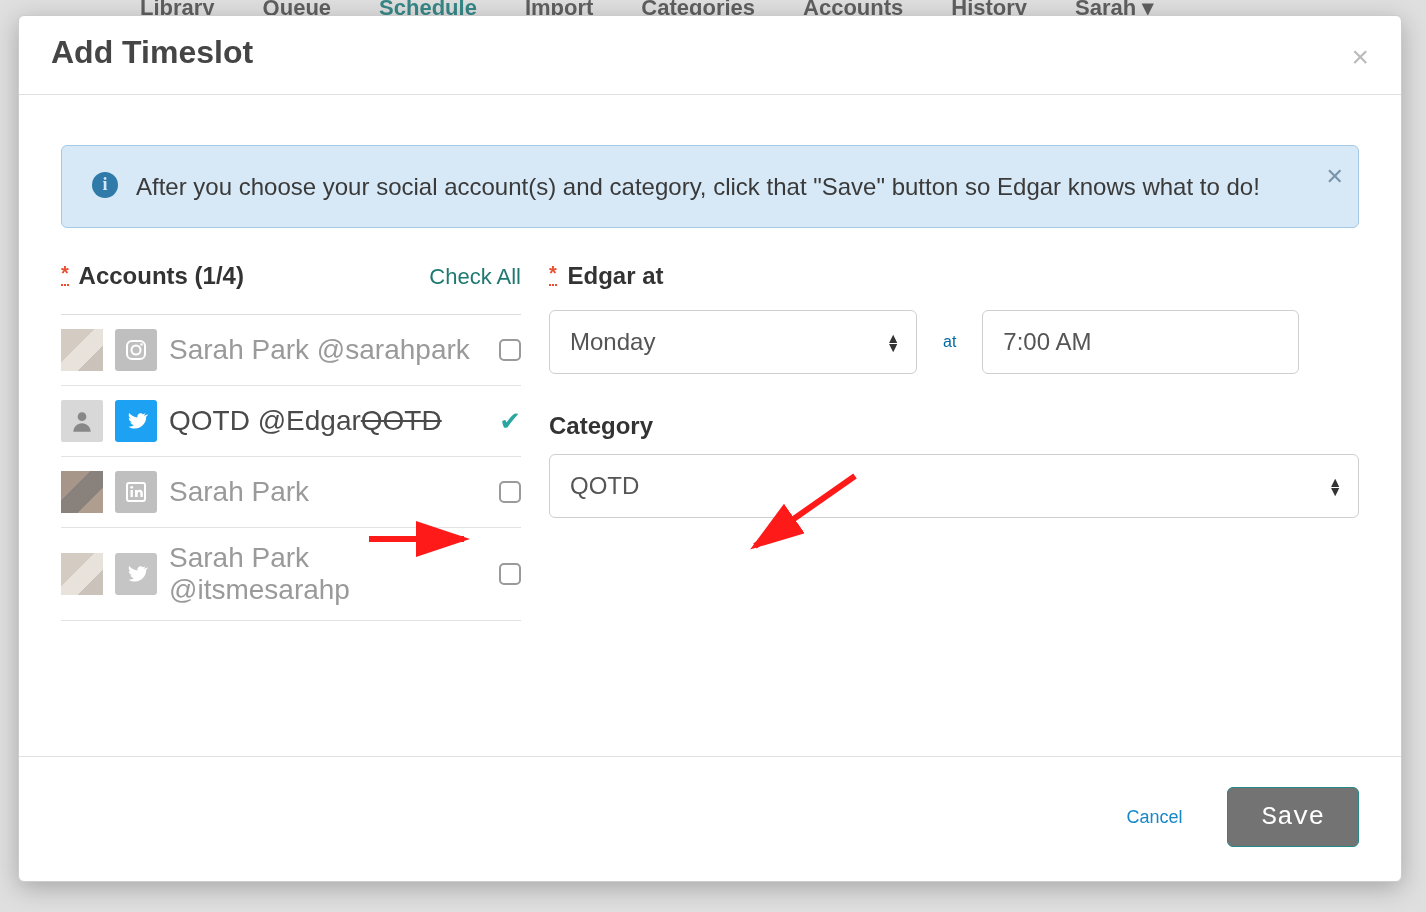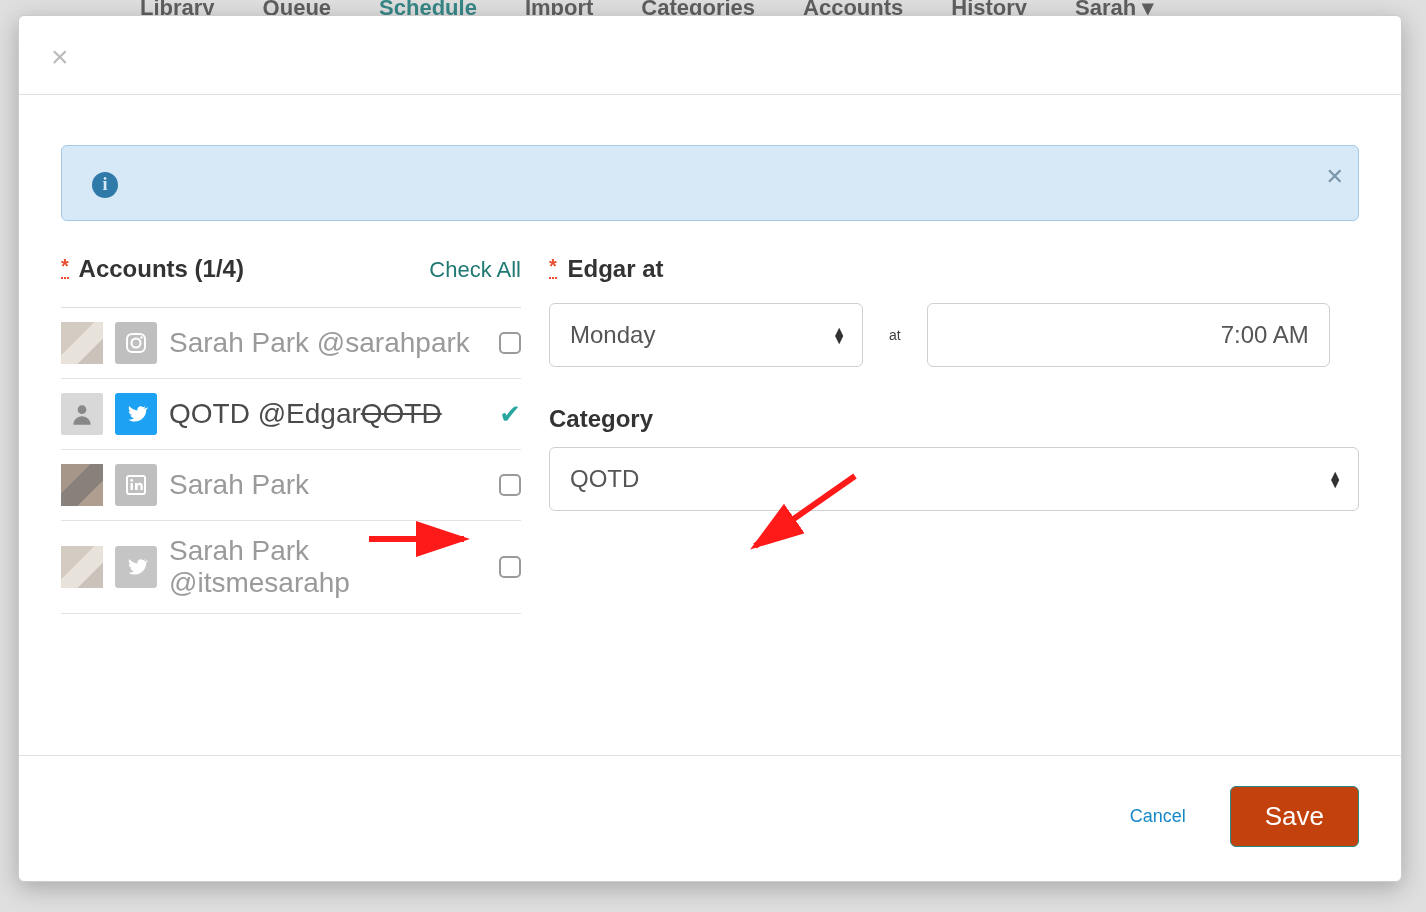--- a/index.html
+++ b/index.html
@@ -211,23 +211,23 @@
     height: 64px;
     font-size: 24px;
     color: #555;
     display: flex;
     align-items: center;
     padding: 0 20px;
     position: relative;
     cursor: pointer;
     background: #fff;
   }
-  .select-box { width: 314px; }
-  .time-box { width: 403px; justify-content: flex-end; }
-  .at-label { font-size: 14px; color: #404040; }
+  .select-box { width: 368px; }
+  .time-box { width: 317px; }
+  .at-label { font-size: 16px; color: #0369a1; }
   .updown-caret {
     position: absolute;
     right: 16px;
     top: 50%;
     transform: translateY(-50%);
     font-size: 14px;
     color: #333;
     line-height: 0.6;
   }
   .category-select {
@@ -251,27 +251,28 @@
     justify-content: flex-end;
     align-items: center;
     gap: 44px;
   }
   .cancel-link {
     color: #1788c7;
     font-size: 18px;
     cursor: pointer;
   }
   .save-btn {
-    background: #c2410c;
+    background: #737373;
     border: 1px solid #268989;
     color: #fff;
     font-size: 26px;
     padding: 14px 34px;
     border-radius: 6px;
     cursor: pointer;
+    font-family: Liberation Mono, monospace;
   }
 
   .arrow {
     position: absolute;
     pointer-events: none;
   }
 </style>
 </head>
 <body>
 
@@ -284,27 +285,29 @@
   <span class="nav-item">Accounts</span>
   <span class="nav-item">History</span>
   <span class="nav-item"><span>Sarah</span> ▾</span>
 </div>
 
 <div class="backdrop"></div>
 
 <div class="modal">
 
   <div class="modal-header">
+    <div class="modal-title">Add Timeslot</div>
     <div class="close-x">×</div>
   </div>
 
   <div class="modal-body">
 
     <div class="alert">
       <div class="info-icon">i</div>
+      <div>After you choose your social account(s) and category, click that "Save" button so Edgar knows what to do!</div>
       <div class="dismiss">✕</div>
     </div>
 
     <div class="columns">
 
       <div class="left-col">
         <div class="accounts-header">
           <div class="section-label">
             <span class="req-star">*</span>
             <span>Accounts</span>

